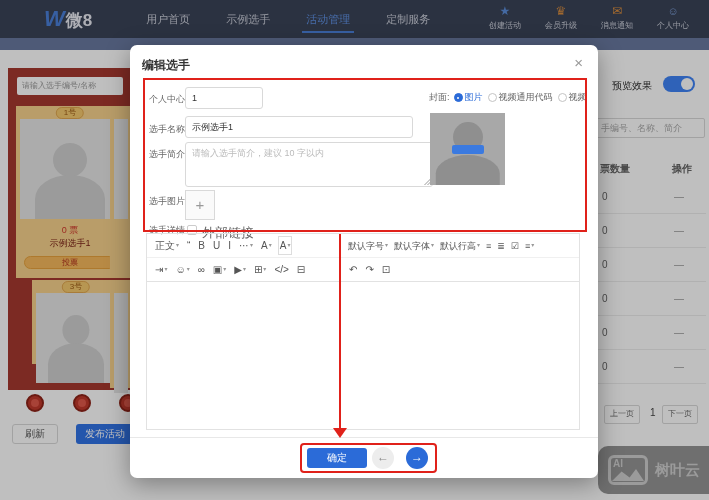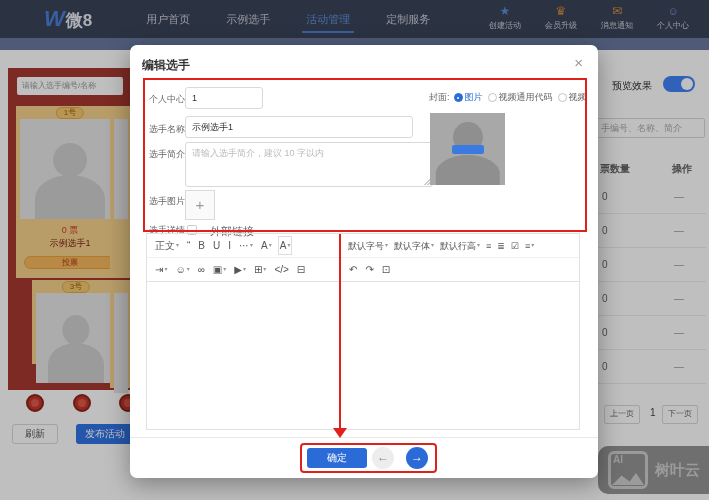--- a/index.html
+++ b/index.html
@@ -70,42 +70,42 @@
            font-size:8px; line-height:15px; padding:0 5px; cursor:pointer; }
   .pg-prev { left:604px; } .pg-next { left:662px; }
   .pg-cur { left:650px; top:407px; font-size:10px; color:#444; }
 
   
   .overlay { position:absolute; inset:0; background:rgba(0,0,0,.25); z-index:2; }
 
   
   .wm { position:absolute; left:598px; top:446px; width:115px; height:48px; background:#6f6f6f; border-radius:10px 0 0 10px;
         z-index:3; display:flex; align-items:center; padding-left:10px; }
-  .wm-logo { position:relative; width:40px; height:38px; border:3px solid #9b9b9b; border-radius:6px; }
+  .wm-logo { position:relative; width:40px; height:30px; border:3px solid #9b9b9b; border-radius:6px; }
   .wm-ai { position:absolute; left:2px; top:0px; font-size:10px; font-weight:bold; color:#9b9b9b; }
   .wm-mt { position:absolute; left:1px; right:1px; bottom:1px; height:12px; background:#9b9b9b;
            clip-path:polygon(0 100%,30% 20%,55% 70%,75% 0,100% 100%); }
   .wm-brand { font-size:15px; font-weight:bold; color:#9b9b9b; margin-left:7px; }
 
   
   .modal { position:absolute; left:130px; top:45px; width:468px; height:433px; background:#fff; border-radius:7px;
            box-shadow:0 6px 24px rgba(0,0,0,.35); z-index:4; }
   .m-title { position:absolute; left:12px; top:12px; font-size:12px; font-weight:bold; color:#333; }
   .m-close { position:absolute; right:15px; top:9px; font-size:15px; color:#999; cursor:pointer; }
   .f-label { position:absolute; left:19px; font-size:9px; color:#666; }
   .f-input { position:absolute; left:55px; border:1px solid #d9d9d9; border-radius:3px; background:#fff;
              font-size:9px; color:#333; padding:0 6px; line-height:20px; }
   .f-area { position:absolute; left:55px; top:97px; width:248px; height:45px; border:1px solid #d9d9d9; border-radius:3px;
             font-size:9px; color:#bbb; padding:4px 6px; }
   .resize-grip { position:absolute; right:1px; bottom:1px; width:8px; height:8px;
                  background:linear-gradient(135deg,transparent 55%,#ccc 55%,#ccc 65%,transparent 65%,transparent 75%,#ccc 75%,#ccc 85%,transparent 85%); }
   .upload { position:absolute; left:55px; top:145px; width:30px; height:30px; border:1px solid #d9d9d9; background:#fafafa;
             text-align:center; line-height:28px; font-size:15px; color:#999; cursor:pointer; }
   .chk { position:absolute; left:57px; top:180px; width:10px; height:10px; border:1px solid #ccc; border-radius:2px; background:#fff; cursor:pointer; }
-  .chk-label { position:absolute; left:80px; top:179px; font-size:11px; color:#666; }
+  .chk-label { position:absolute; left:72px; top:179px; font-size:13px; color:#666; }
   .cover-row { position:absolute; left:299px; top:46px; display:flex; align-items:center; white-space:nowrap; }
   .cover-lab { font-size:9px; color:#666; margin-right:4px; }
   .radio-opt { display:flex; align-items:center; margin-right:5px; cursor:pointer; }
   .radio { width:9px; height:9px; border:1px solid #c4c4c4; border-radius:50%; background:#fff; margin-right:2px; position:relative; }
   .radio.on { border-color:#2b6bd8; background:#2b6bd8; }
   .radio.on::after { content:""; position:absolute; inset:2.5px; background:#fff; border-radius:50%; }
   .radio-label { font-size:9px; color:#666; }
   .radio-opt.sel .radio-label { color:#2b6bd8; }
   .m-avatar { position:absolute; left:300px; top:68px; width:75px; height:72px; background:#a8a8a8; overflow:hidden; }
   .m-avatar::before { content:""; position:absolute; left:50%; top:12%; width:40%; height:42%; transform:translateX(-50%); border-radius:50%; background:#8f8f8f; }

